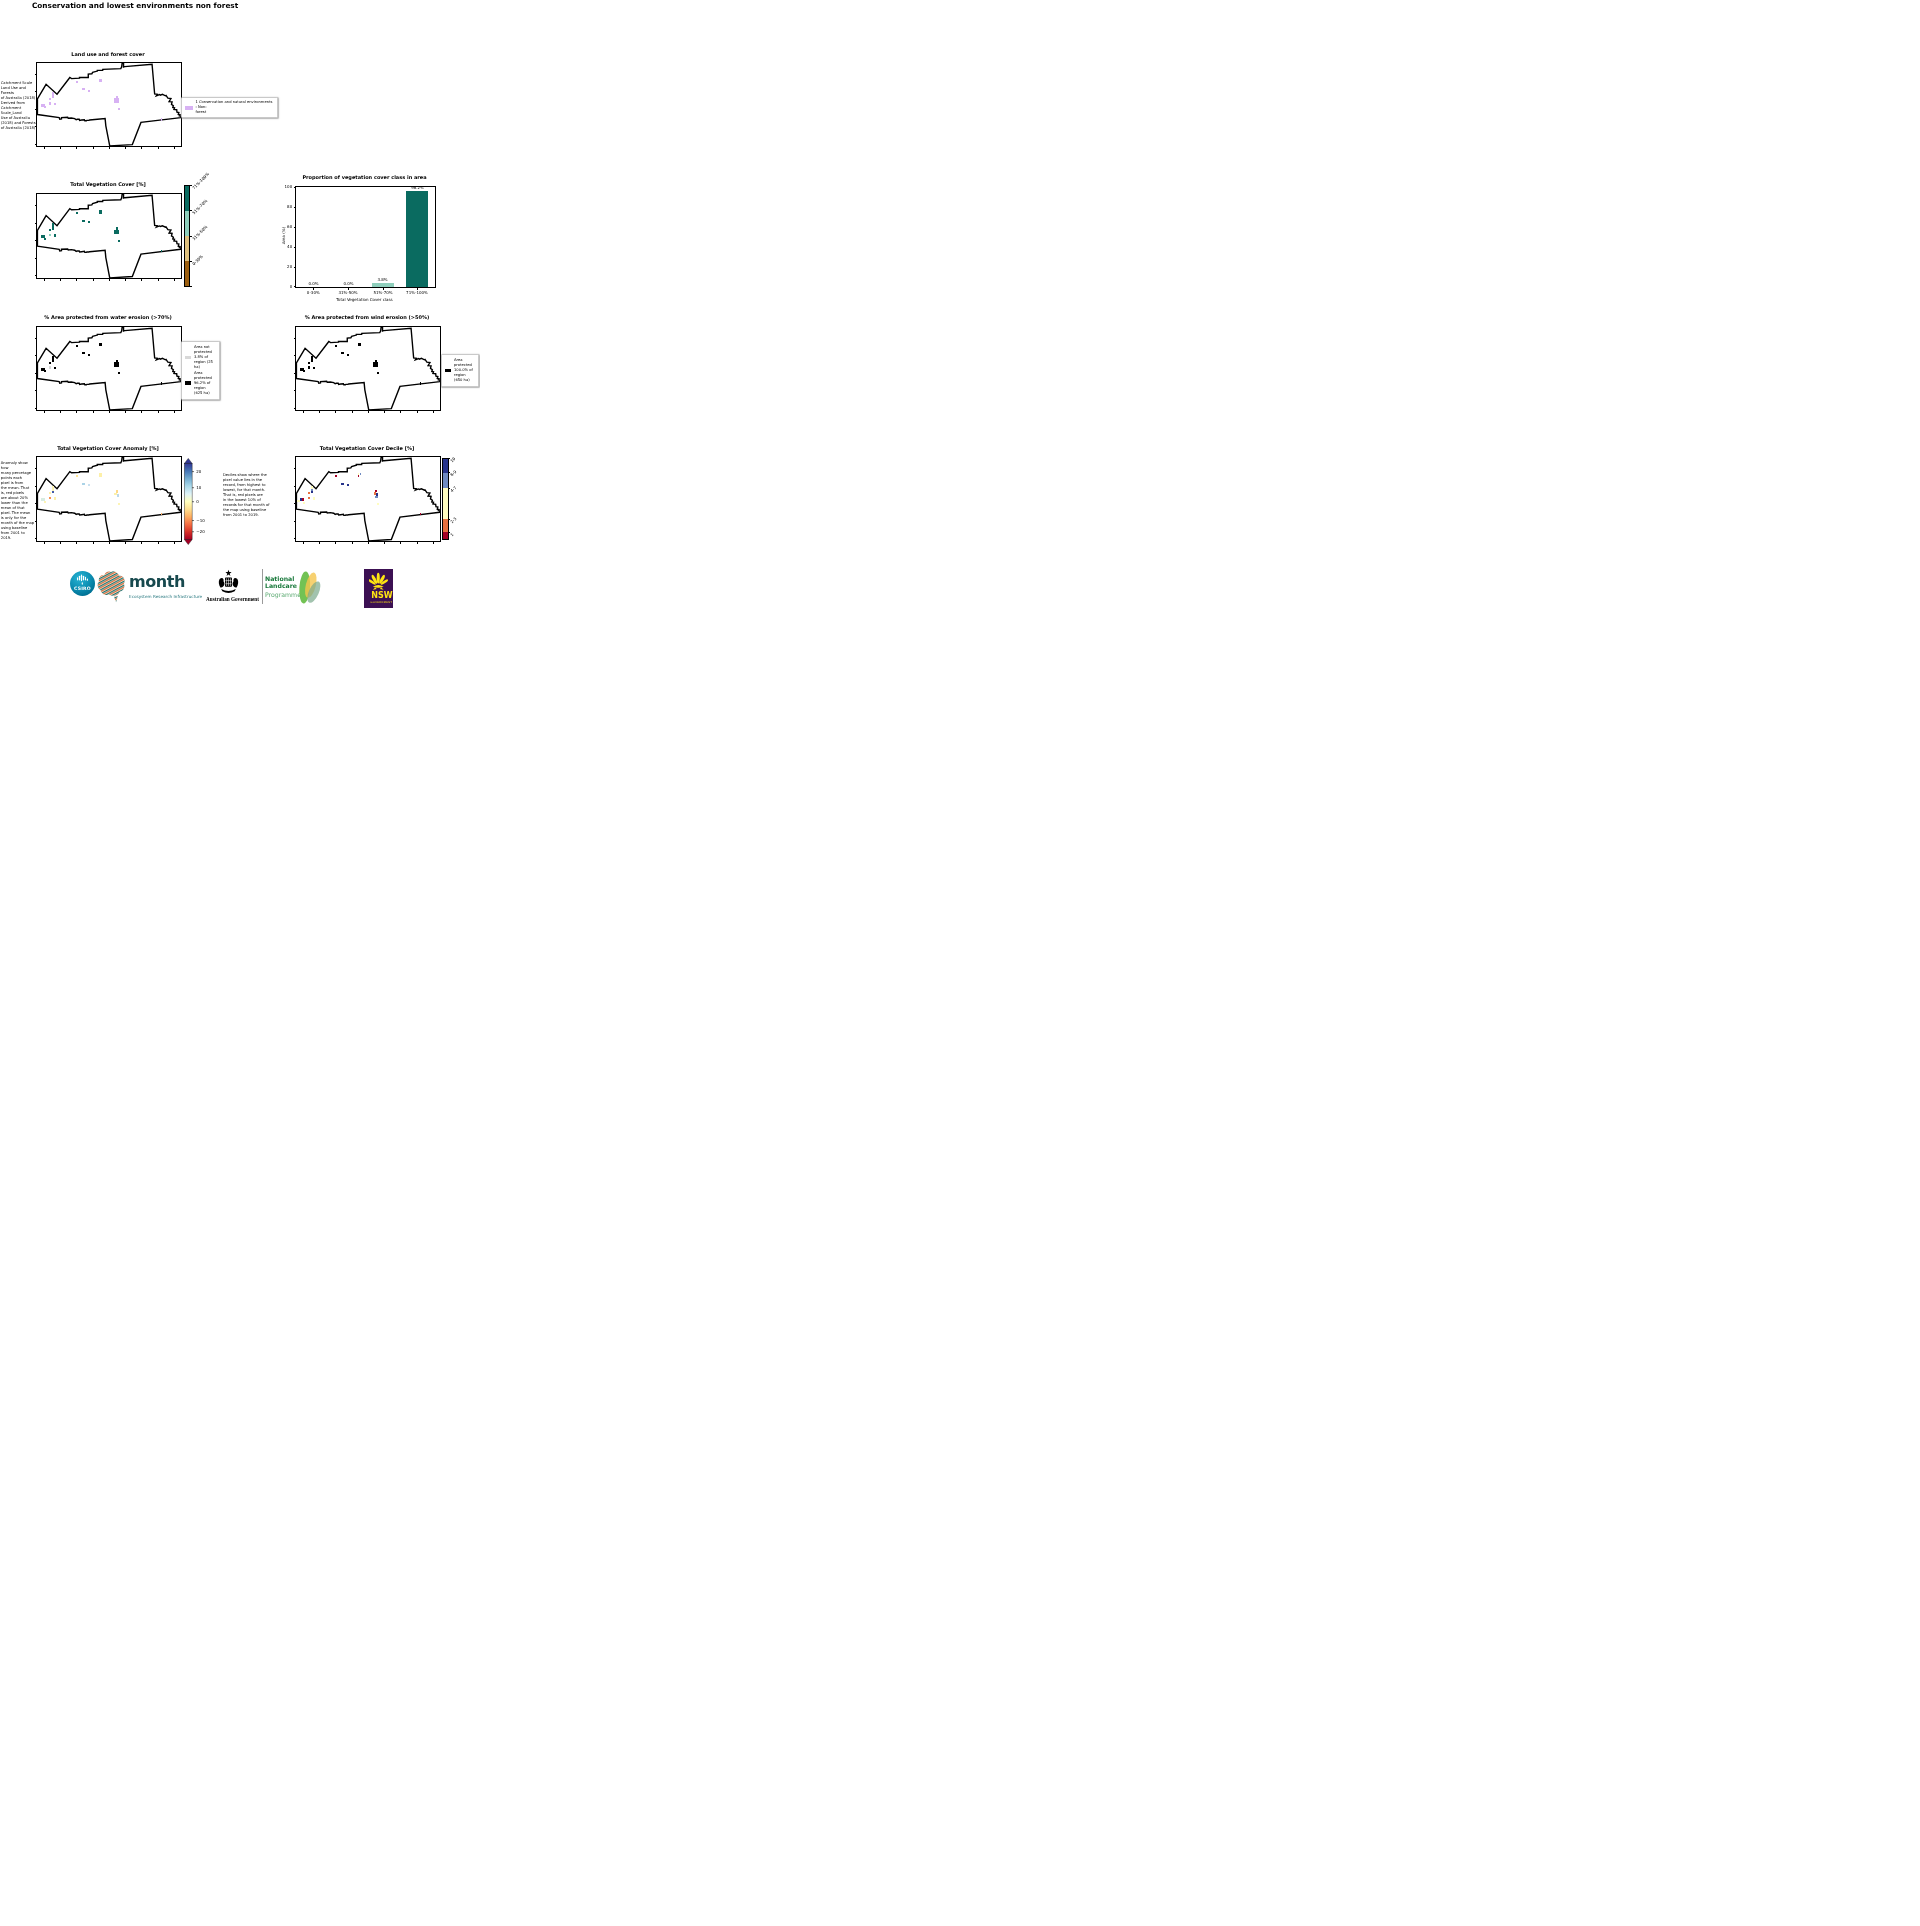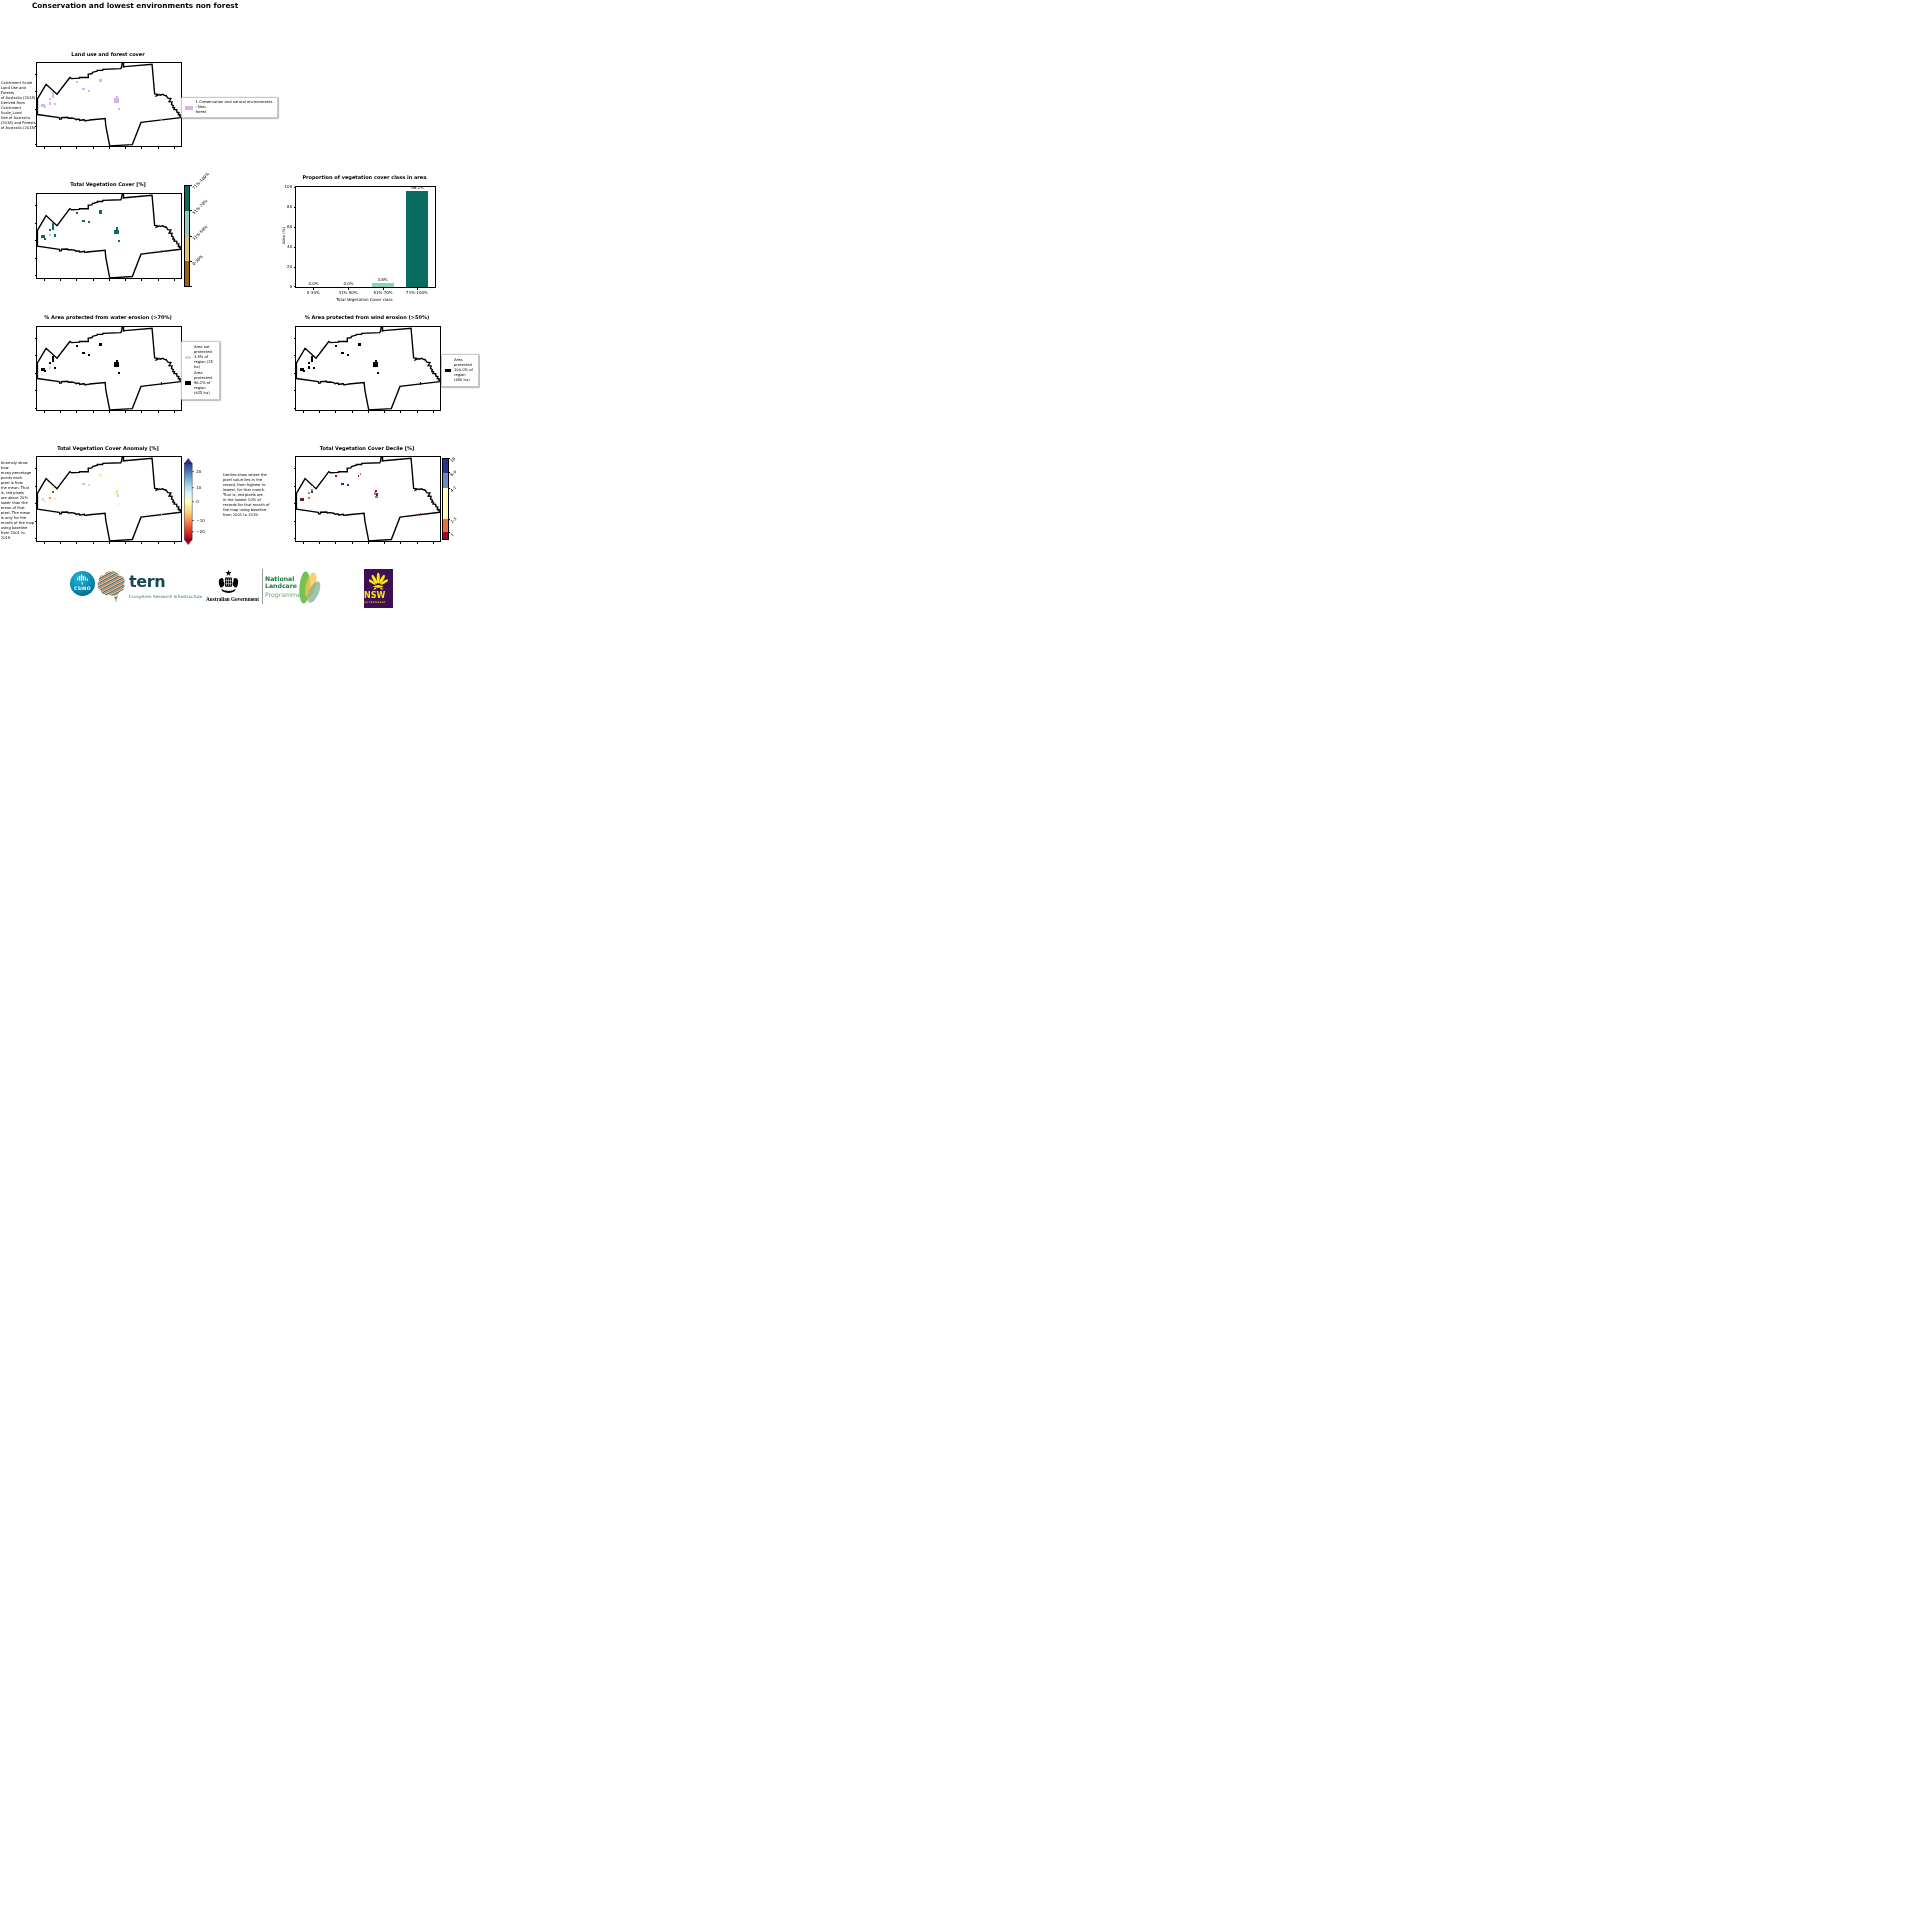--- a/index.html
+++ b/index.html
@@ -35,21 +35,21 @@
   .csiro-circle{position:absolute;border-radius:50%;
      background:radial-gradient(circle at 38% 28%,#27b4d4 0%,#0e90b4 45%,#007396 75%,#005f7d 100%);}
   .csiro-txt{position:absolute;color:#fff;font-weight:bold;letter-spacing:0.2px;}
   .tern-word{position:absolute;font-weight:bold;color:#17494e;letter-spacing:-0.4px;}
   .tern-tag{position:absolute;color:#26777e;}
   .ausgov-txt{position:absolute;font-family:"Liberation Serif","DejaVu Serif",serif;font-weight:bold;}
   .lc-div{position:absolute;width:0.8px;background:#9a9a9a;}
   .lc-t1{position:absolute;font-weight:bold;color:#1b7a3d;line-height:1.25;}
   .lc-t2{position:absolute;color:#5aa970;line-height:1.2;}
   .nsw-box{position:absolute;background:#3c1053;}
-  .nsw-txt{position:absolute;color:#ffe512;font-weight:bold;text-align:left;}
+  .nsw-txt{position:absolute;color:#ffe512;font-weight:bold;text-align:right;}
 </style>
 </head>
 <body>
 
 <div class="page">
 
   <div class="page-title">Conservation and lowest environments non forest</div>
 
   <div class="map-title" style="left:36px;top:51px;width:144px;">Land use and forest cover</div>
   <div class="side-text" style="left:0.8px;top:81px;width:37px;">Catchment Scale
@@ -451,21 +451,21 @@
       <pattern id="ternhatch" width="9" height="9" patternUnits="userSpaceOnUse" patternTransform="rotate(62)">
         <rect x="0" width="2.4" height="9" fill="#e4683f"></rect>
         <rect x="2.4" width="2.2" height="9" fill="#f3c9a3"></rect>
         <rect x="4.6" width="2.2" height="9" fill="#1c6c70"></rect>
         <rect x="6.8" width="2.2" height="9" fill="#8fb7a8"></rect>
       </pattern>
     </defs>
     <path d="M38,5 C30,1 23,7 21,13 C11,11 5,20 7,30 C1,36 3,48 11,52 C13,62 25,69 33,63 C43,71 57,67 61,57 C71,55 76,44 72,36 C78,26 70,13 60,15 C54,5 46,1 38,5 Z" fill="url(#ternhatch)"></path>
     <path d="M46,70 L52,84 L56,68 Z" fill="url(#ternhatch)"></path>
   </svg>
-  <div class="tern-word" style="left:129px;top:572px;font-size:16px;">tern</div>
+  <div class="tern-word" style="left:129px;top:572px;font-size:16px;">month</div>
   <div class="tern-tag" style="left:129px;top:594px;font-size:4.2px;">Ecosystem Research Infrastructure</div>
 
   <svg style="position:absolute;left:215px;top:569px;" width="27" height="27" viewBox="0 0 70 70">
     <g fill="#000">
       <polygon points="35,2 37,8 43,8 38,12 40,18 35,14 30,18 32,12 27,8 33,8"></polygon>
       <path d="M12,26 C18,20 24,24 22,32 C28,38 22,50 14,48 C10,42 8,32 12,26 Z"></path>
       <path d="M58,26 C52,20 46,24 48,32 C42,38 48,50 56,48 C60,42 62,32 58,26 Z"></path>
       <rect x="26" y="22" width="18" height="24" rx="2"></rect>
       <path d="M16,52 Q35,62 54,52 L51,58 Q35,66 19,58 Z"></path>
     </g>

